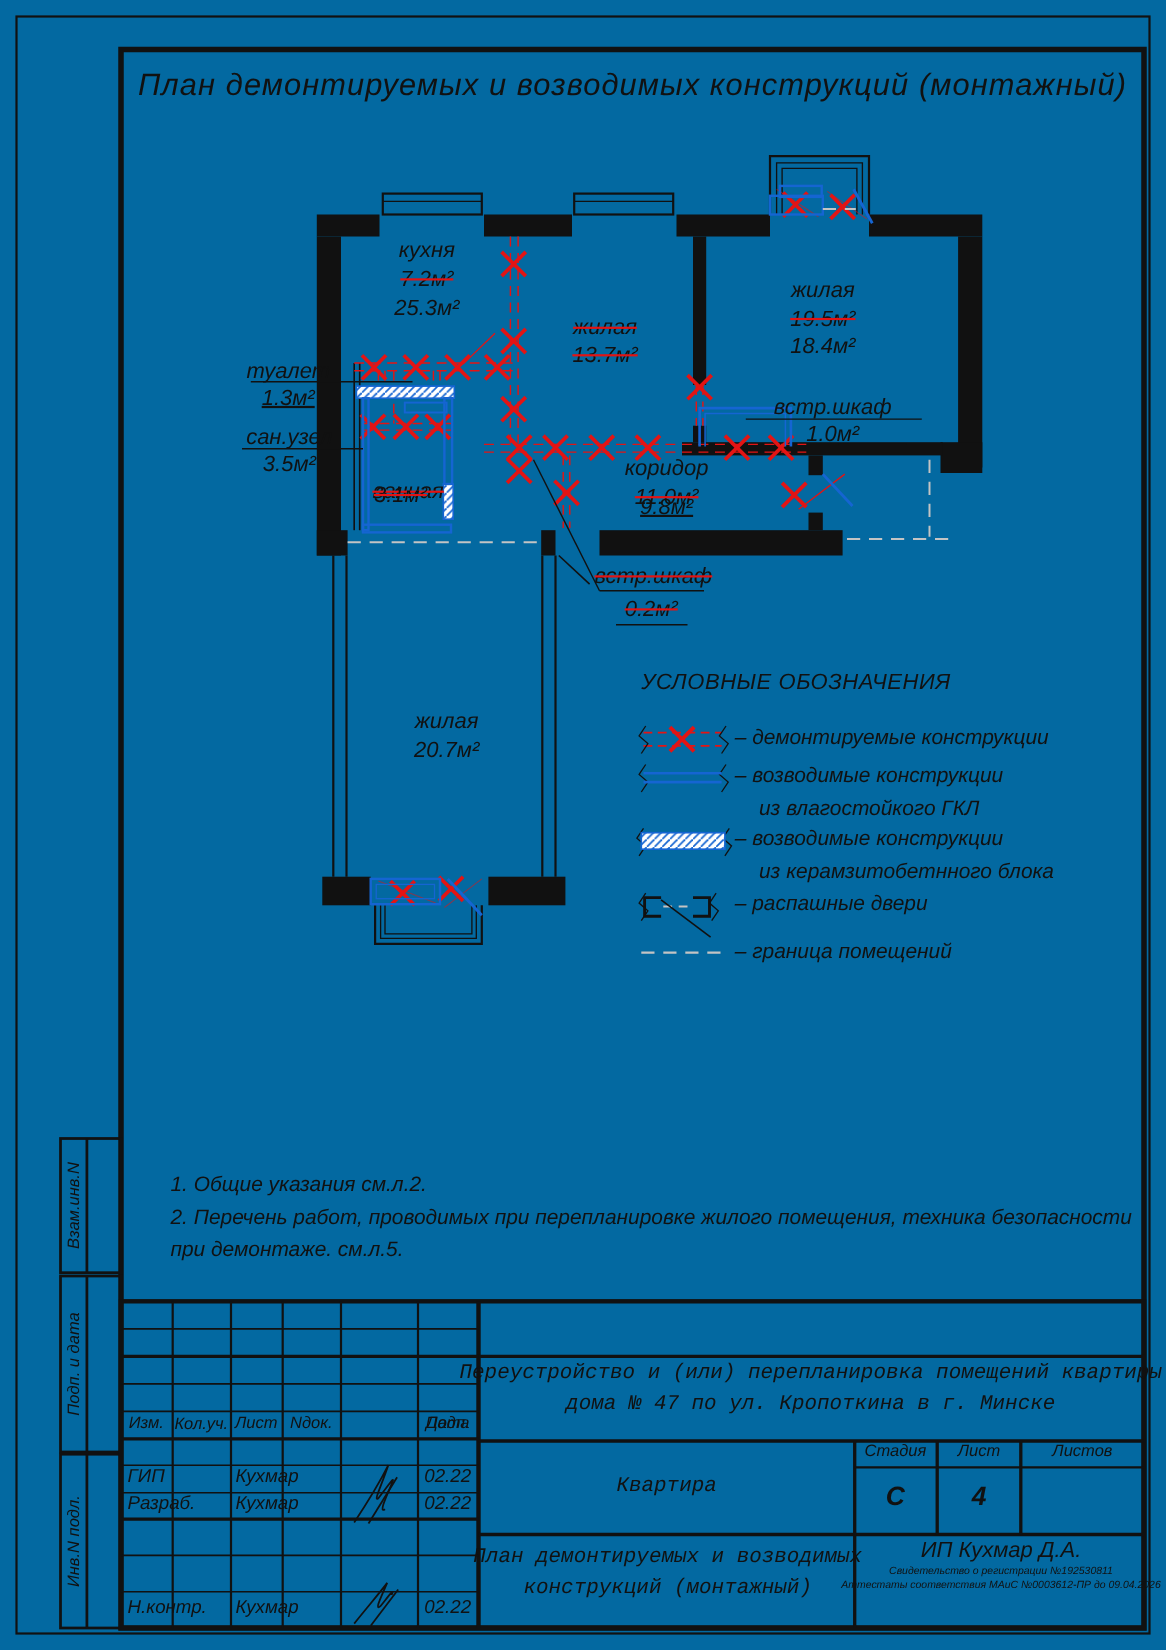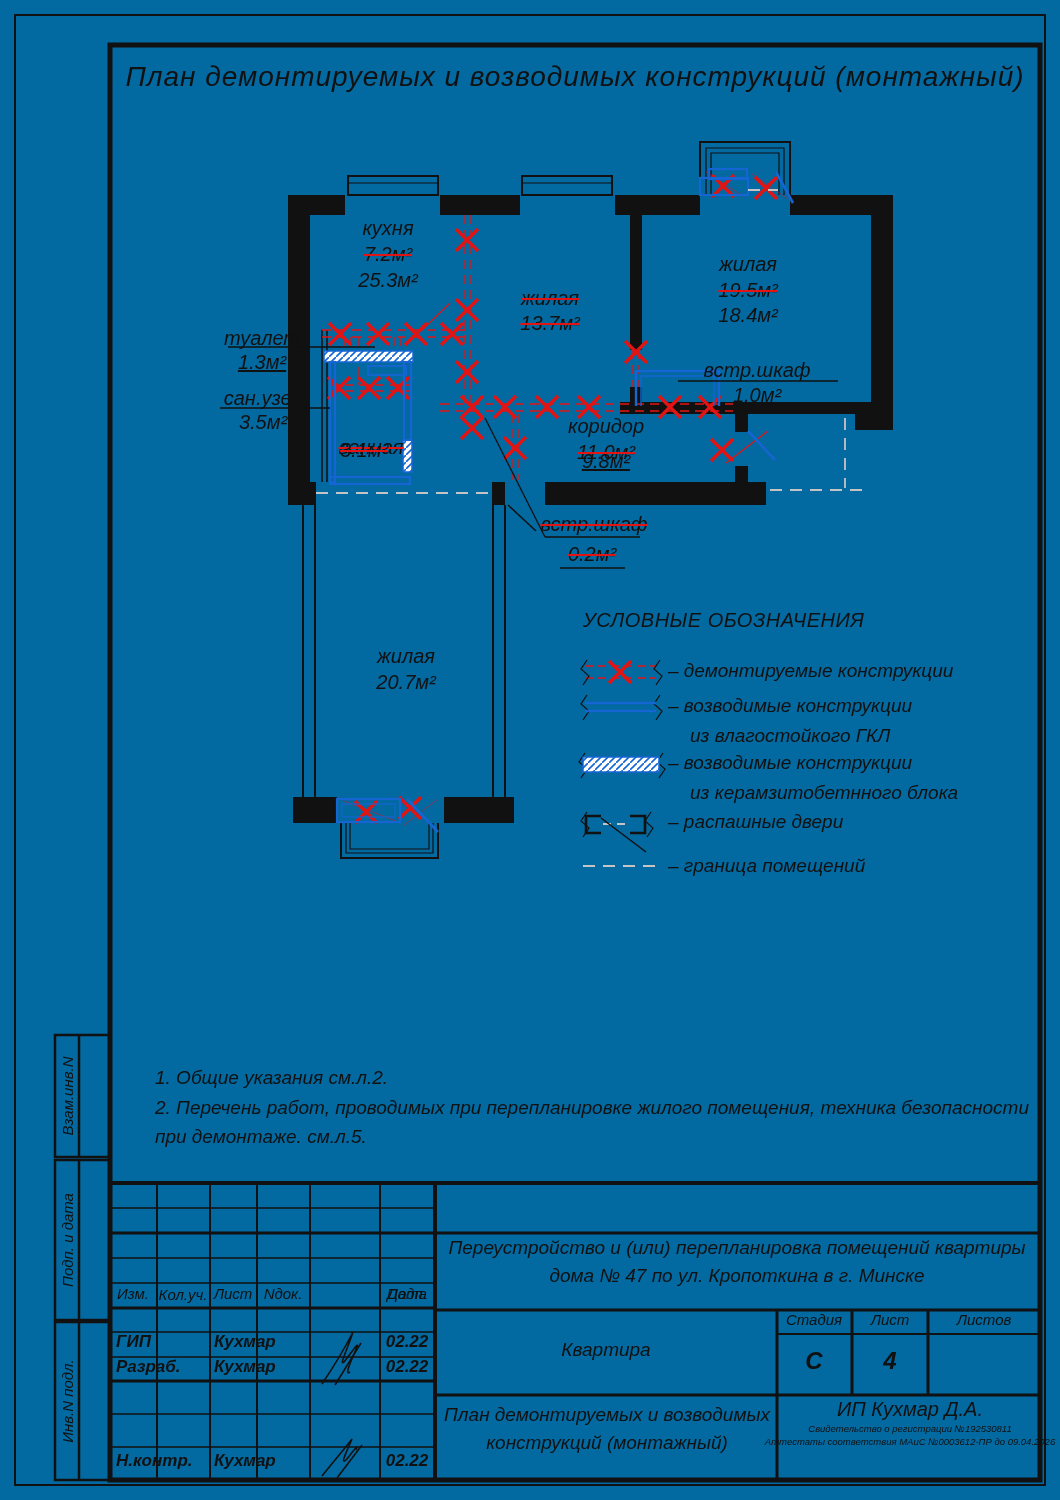--- a/index.html
+++ b/index.html
@@ -9,22 +9,22 @@
   .t{position:absolute;font-style:italic;white-space:nowrap;color:#111;
      font-family:"Liberation Sans",sans-serif;font-size:20px;line-height:1.1;}
   .c{transform:translateX(-50%);text-align:center;}
   .rot{transform:translate(-50%,-50%) rotate(-90deg);}
   .strike{text-decoration:line-through;text-decoration-color:#e31414;text-decoration-thickness:2.2px;}
   .title{font-size:28px;letter-spacing:1px;}
   .leg{font-size:19px;}
   .legtitle{font-size:20px;letter-spacing:.5px;}
   .note{font-size:19px;}
   .tbh{font-size:15px;}
-  .tbr{font-size:17px;font-weight:bold;}
-  .tbp{font-size:19px;}
+  .tbr{font-size:17px;}
+  .tbp{font-size:19px;font-family:Liberation Mono, monospace;}
   .tbbig{font-size:24px;font-weight:bold;}
   .tbco{font-size:20px;}
   .cert{font-size:9.5px;}
   .side{font-size:15px;}
 </style>
 </head>
 <body>
 
 <div class="sheet">
 

